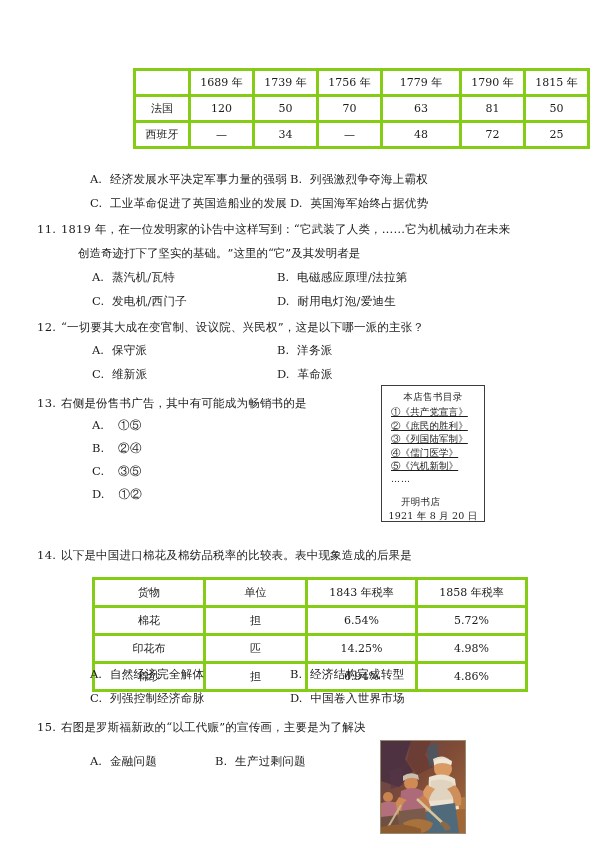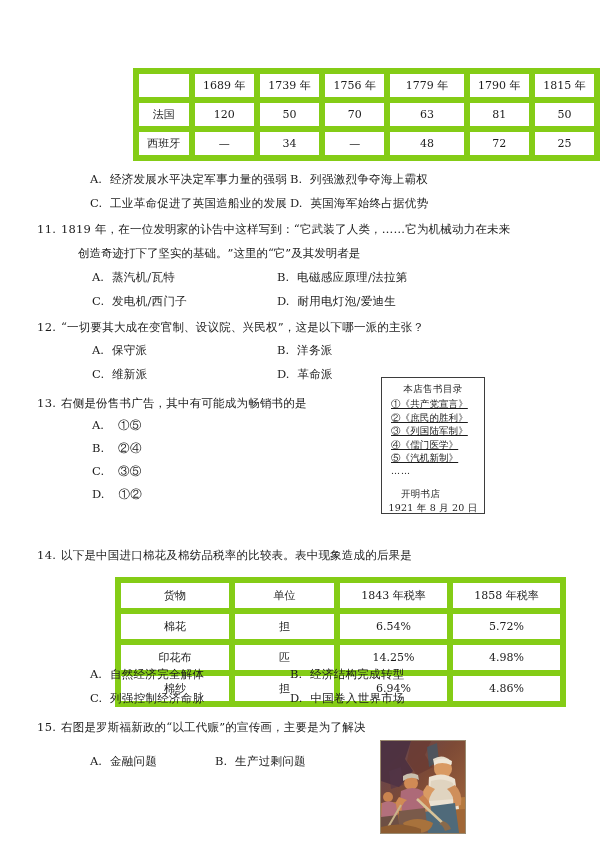--- a/index.html
+++ b/index.html
@@ -65,54 +65,54 @@
   .opts-stack .opt-row { margin-top: 8px; }
   .opts-stack .opt-letter { margin-right: 14px; }
 
   
   table.grid {
     border-collapse: collapse;
     font-size: 11px;
     font-family: "DejaVu Serif", "Liberation Serif", serif;
   }
   table.grid td, table.grid th {
-    border: 6px solid #84cc16;
+    border: 3px solid #84cc16;
     text-align: center;
     font-weight: normal;
     padding: 3px 2px;
   }
 
   
   #naval-table {
     position: absolute;
     left: 133px;
     top: 68px;
   }
   #naval-table td, #naval-table th { height: 17px; }
   #naval-table .corner  { width: 48px; }
   #naval-table .ycol    { width: 57px; }
   #naval-table .ycol-l  { width: 72px; }
   #naval-table .rowlab  { width: 48px; }
 
   
   #tariff-table {
     position: absolute;
-    left: 115px;
+    left: 92px;
     top: 577px;
   }
   #tariff-table td, #tariff-table th { height: 19px; }
   #tariff-table .c-goods { width: 104px; }
   #tariff-table .c-unit  { width: 95px; }
   #tariff-table .c-rate  { width: 103px; }
 
   
   #book-ad {
     position: absolute;
     left: 381px;
-    top: 377px;
+    top: 385px;
     width: 104px;
     height: 137px;
     border: 1px solid #3d3d3d;
     background: #ffffff;
     font-size: 9.5px;
     line-height: 1.42;
     padding: 4px 5px 0 5px;
     box-sizing: border-box;
   }
   #book-ad .ad-title {

